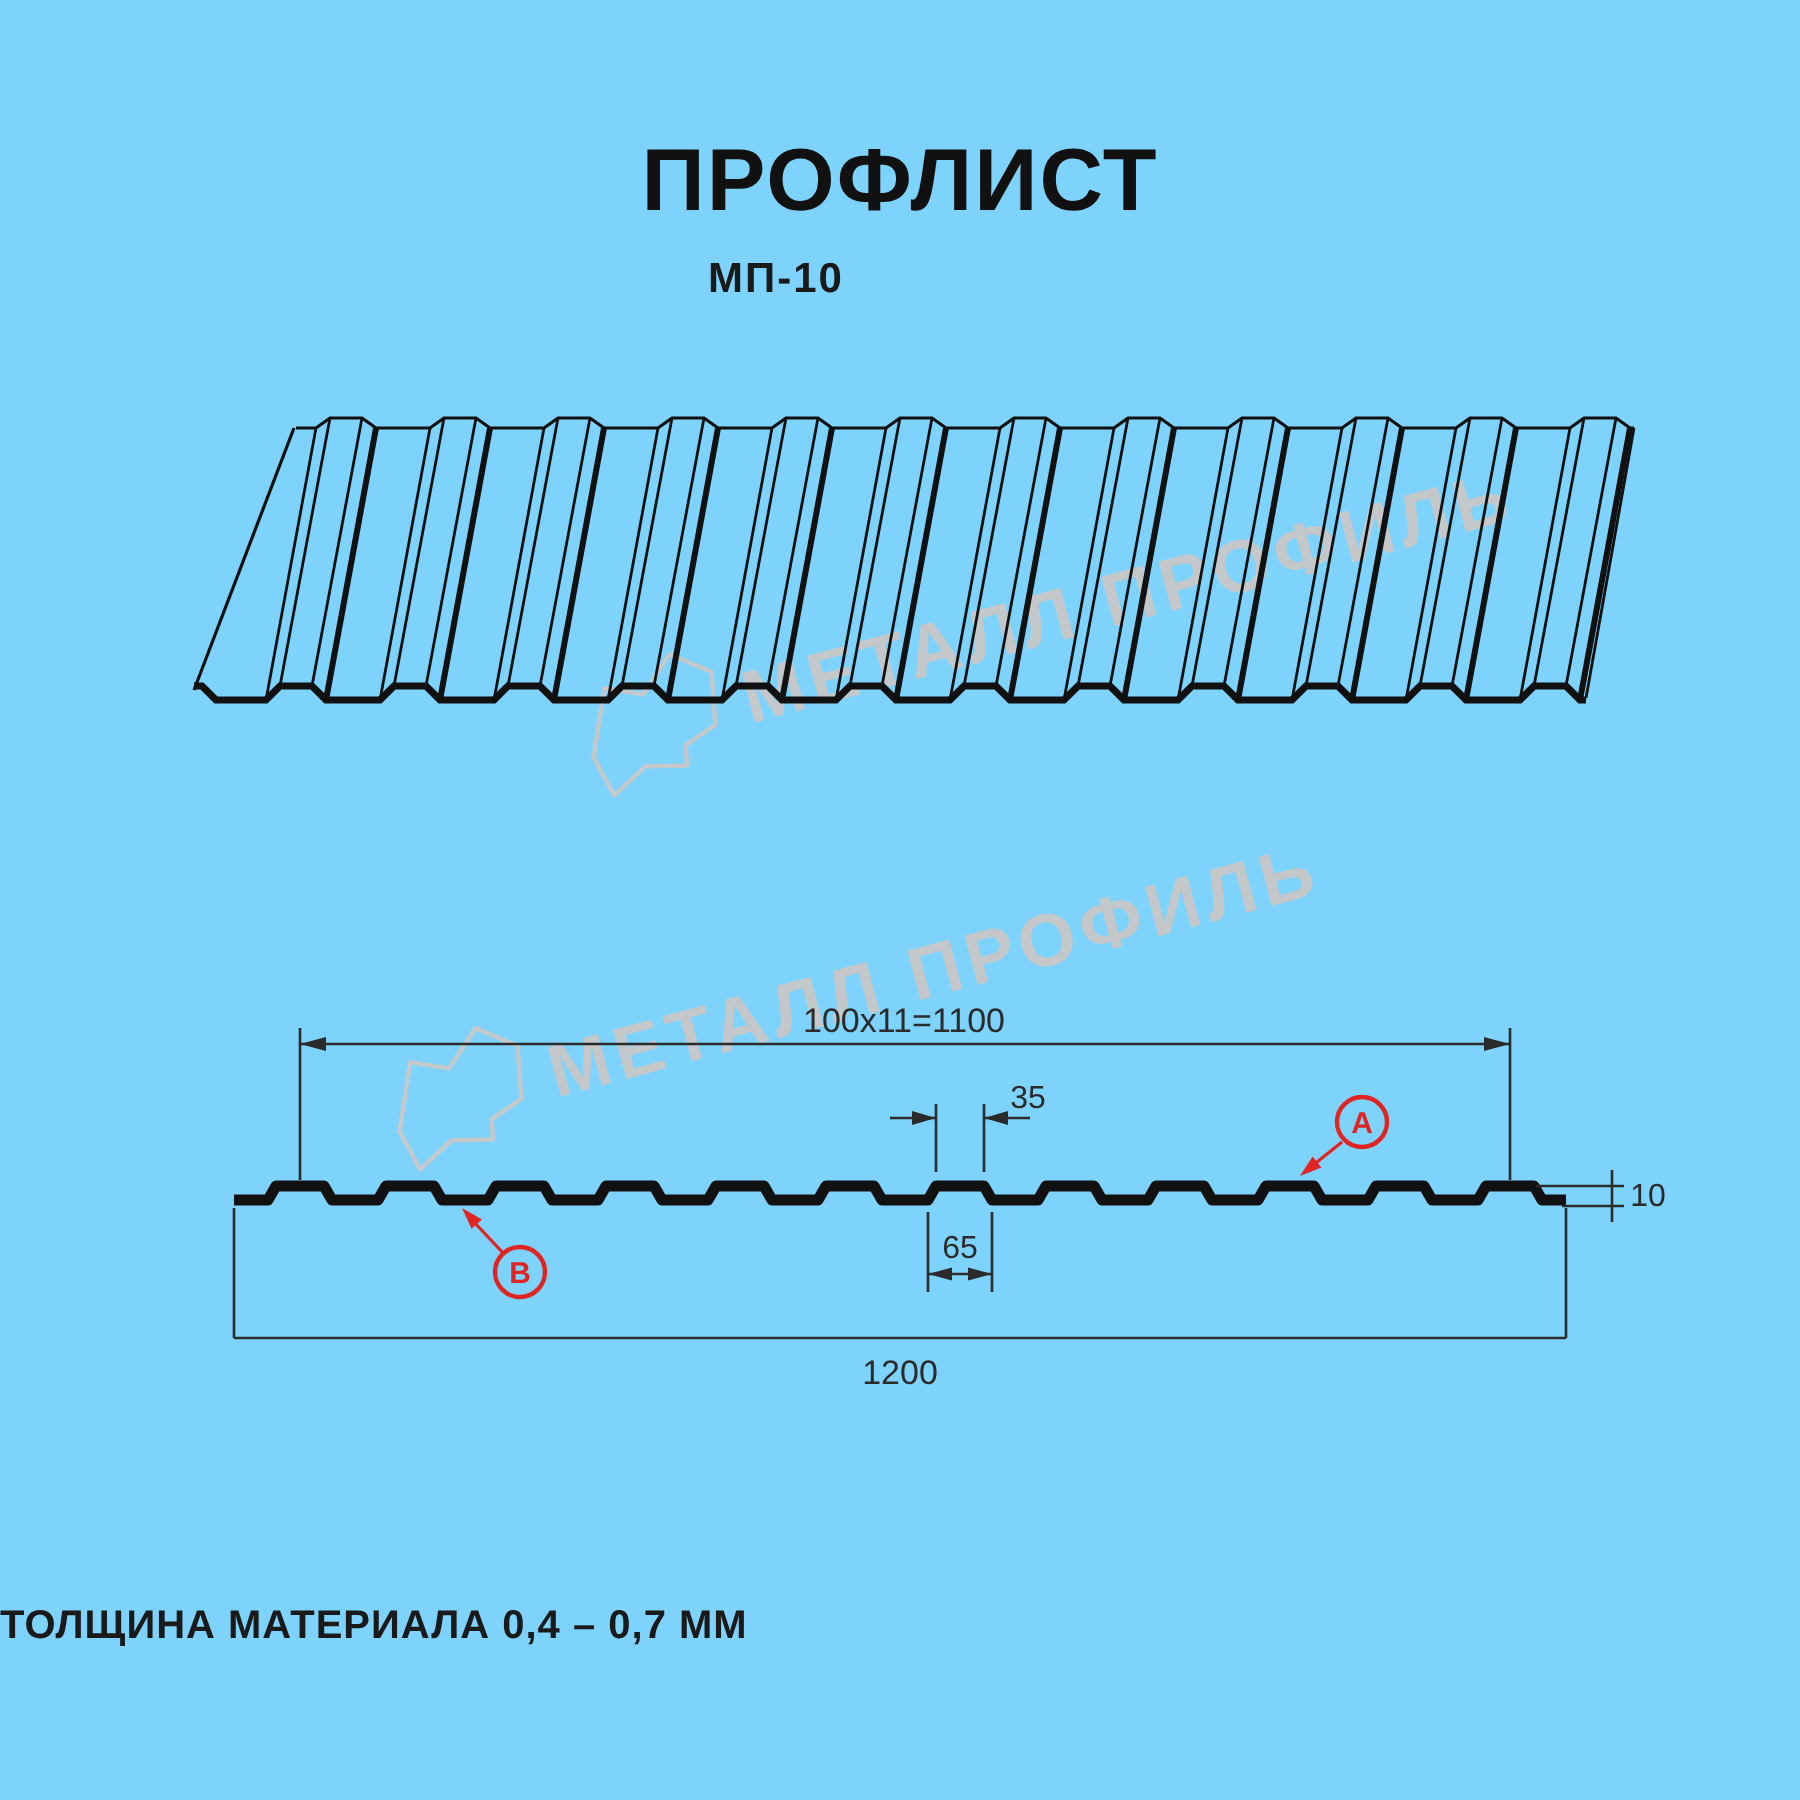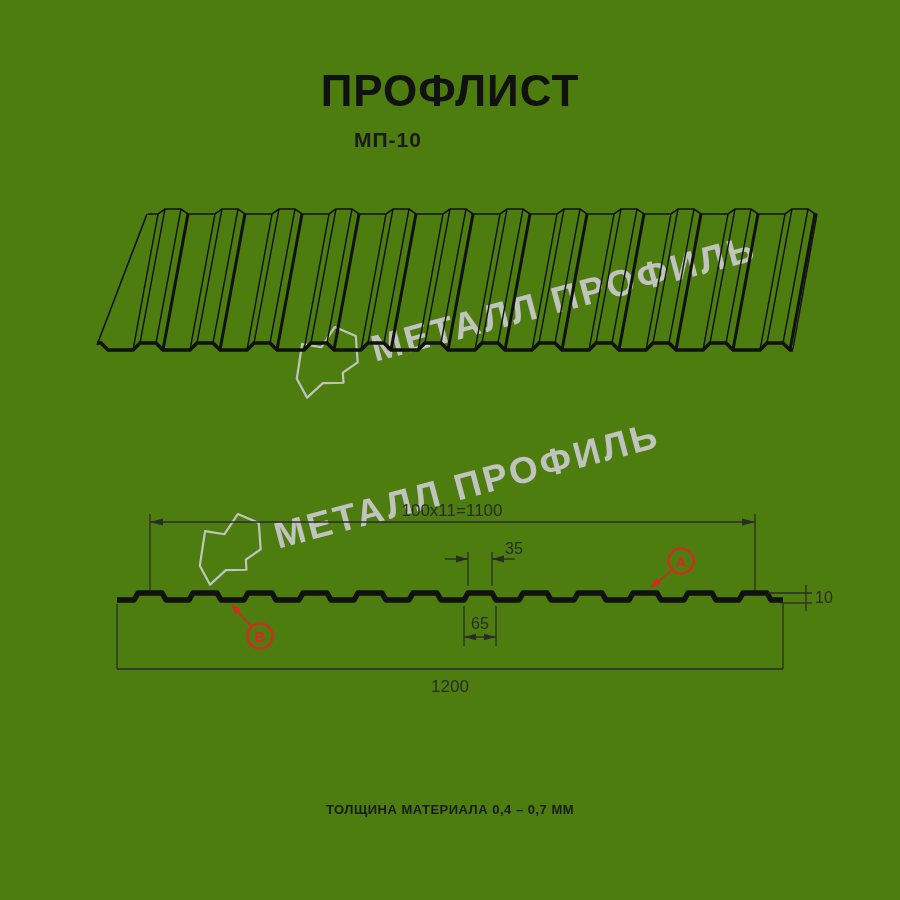--- a/index.html
+++ b/index.html
@@ -1,30 +1,30 @@
 <!DOCTYPE html>
 <html><head>
 <meta charset="utf-8">
 <style>
   html,body{margin:0;padding:0;background:#fff;}
   .canvas{
-    position:relative;width:900px;height:900px;background:#4d7c0f;overflow:hidden;
+    position:relative;width:900px;height:900px;background:#7dd3fc;overflow:hidden;
     font-family:"Liberation Sans", sans-serif;
   }
   .title{
     position:absolute;left:0;top:66px;width:900px;text-align:center;
     font-size:44px;font-weight:bold;letter-spacing:1px;color:#111;
   }
   .subtitle{
     position:absolute;left:0;top:128px;width:776px;text-align:center;
     font-size:21px;font-weight:600;letter-spacing:1px;color:#1a1a1a;
   }
   .caption{
-    position:absolute;left:0;top:802px;width:900px;text-align:center;
-    font-size:13px;font-weight:600;letter-spacing:0.5px;color:#1a1a1a;
+    position:absolute;left:0;top:802px;width:900px;
+    font-size:20px;font-weight:600;letter-spacing:0.5px;color:#1a1a1a;
   }
   svg.drawing{position:absolute;left:0;top:0;}
   .dim-text{font-family:"Liberation Sans",sans-serif;fill:#2b2b2b;}
   .wm-text{font-family:"Liberation Sans",sans-serif;font-weight:bold;letter-spacing:3px;}
 </style>
 </head>
 <body>
 
 <div class="canvas">
 

